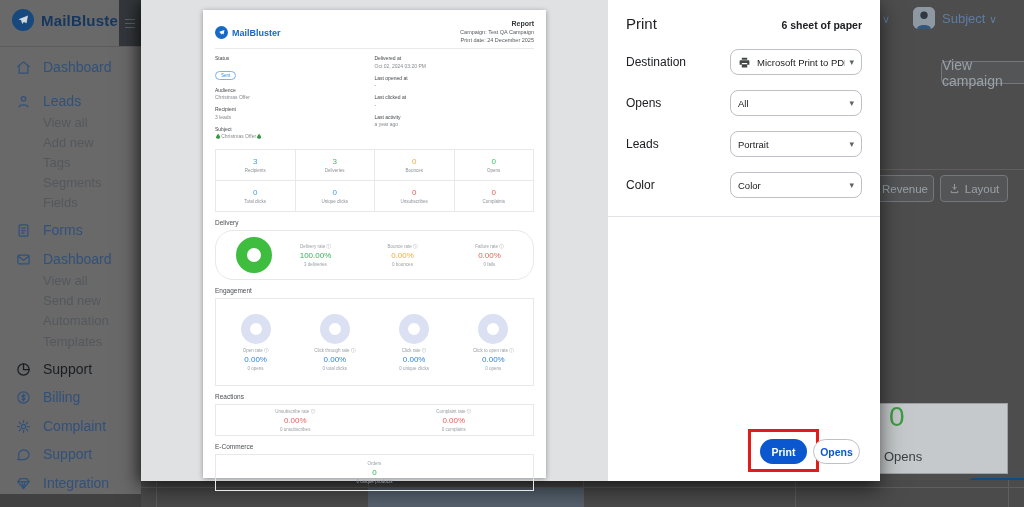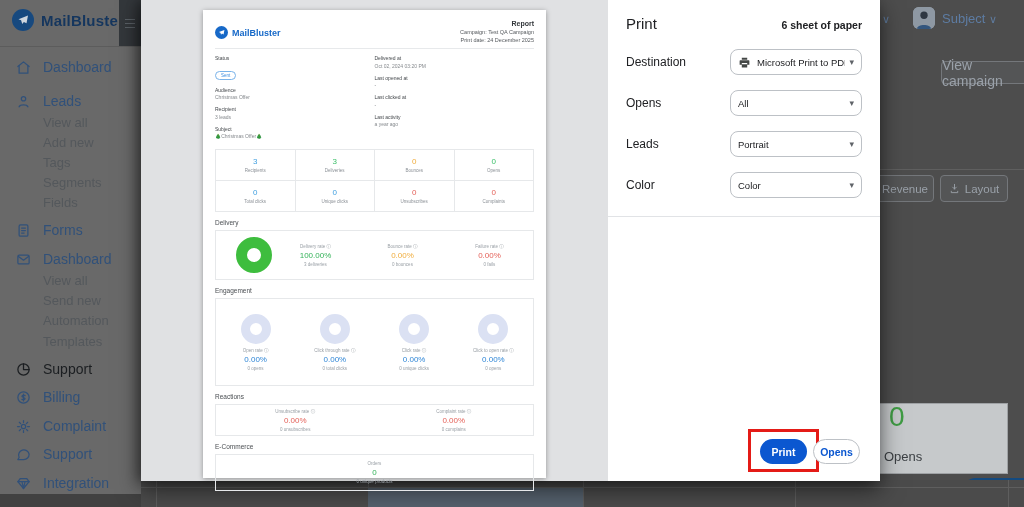--- a/index.html
+++ b/index.html
@@ -70,21 +70,21 @@
   .p-entry { margin-bottom:6px; }
   .p-elabel { font-size:5px; color:#43474b; margin-bottom:1.5px; }
   .p-evalue { font-size:5px; color:#85898d; }
   .p-badge { display:inline-block; font-size:4.5px; color:#3b8de0; border:1px solid #79b3ea; border-radius:6px; padding:1px 5px; }
   .p-stats { display:grid; grid-template-columns:repeat(4,1fr); border:1px solid #e6e8ea; border-right:none; border-bottom:none; margin-top:4px; }
   .stat-cell { border-right:1px solid #e6e8ea; border-bottom:1px solid #e6e8ea; height:31px; display:flex; flex-direction:column; align-items:center; justify-content:center; }
   .stat-num { font-size:8px; }
   .stat-label { font-size:4.5px; color:#8b9096; margin-top:2px; }
   .p-sec-title { font-size:6.5px; color:#4a4e52; margin:7px 0 4px 0; }
   .p-box { border:1px solid #e6e8ea; display:flex; align-items:center; }
-  .p-delivery { height:50px; }
+  .p-delivery { height:50px;border-radius:18px; }
   .donut-green { width:36px; height:36px; border-radius:50%; border:11px solid #3ebd3e; margin-left:20px; }
   .metric { flex:1; text-align:center; }
   .m-label { font-size:4.5px; color:#9aa0a6; }
   .m-value { font-size:8px; margin:2px 0; }
   .m-sub { font-size:4.5px; color:#9aa0a6; }
   .p-engage { height:88px; }
   .donut-col { flex:1; text-align:center; }
   .donut-gray { width:30px; height:30px; border-radius:50%; border:9px solid #dbe1f3; margin:0 auto 4px auto; }
   .v-blue { color:#2f86d6; }
   .v-green { color:#35b35a; }

